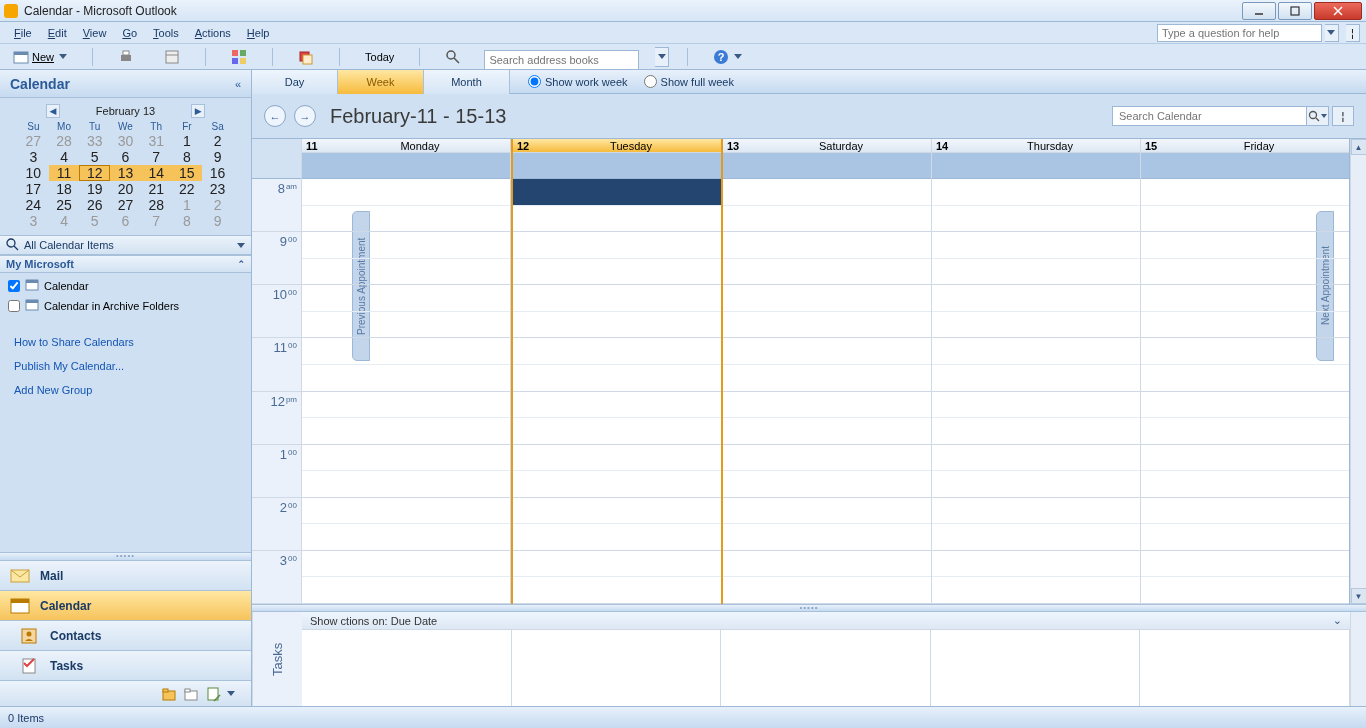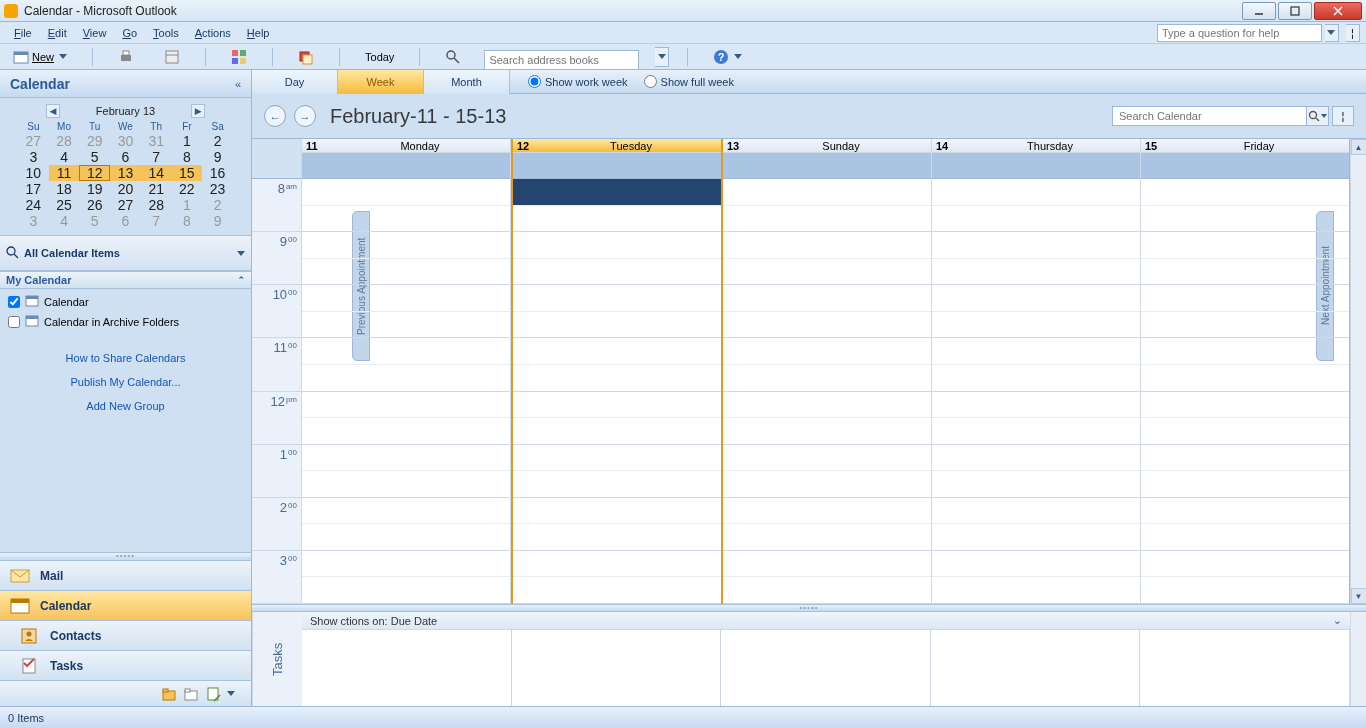--- a/index.html
+++ b/index.html
@@ -42,29 +42,29 @@
 .mini-cal-head { display:flex; align-items:center; justify-content:center; gap:6px; padding:2px 0; }
 .mini-cal-head .nav { width:14px; height:14px; background:#e8f0fa; border:1px solid #a9c0db; display:flex; align-items:center; justify-content:center; cursor:pointer; color:#2b5a99; font-size:9px; }
 .mini-cal-head .label { font-size:11px; color:#222; padding:0 30px; }
 .mini-cal table { width:100%; border-collapse:collapse; text-align:center; }
 .mini-cal th { font-weight:normal; color:#2b5a99; padding:1px 0; font-size:10px; }
 .mini-cal td { padding:0; font-size:14px; color:#222; width:14.2%; height:15px; }
 .mini-cal td.other { color:#999; }
 .mini-cal td.hl { background:#f6c35b; }
 .mini-cal td.today { background:#f6c35b; outline:1px solid #b87a00; outline-offset:-1px; }
 
-.ln-section-bar { height:36px; background:linear-gradient(#ecf3fb,#d2e2f2); border-top:1px solid #a9c0db; border-bottom:1px solid #a9c0db; display:flex; align-items:center; padding:0 6px; font-weight:bold; color:#1a3a66; cursor:pointer; }
+.ln-section-bar { height:20px; background:linear-gradient(#ecf3fb,#d2e2f2); border-top:1px solid #a9c0db; border-bottom:1px solid #a9c0db; display:flex; align-items:center; padding:0 6px; font-weight:normal; color:#1a3a66; cursor:pointer; }
 .ln-section-bar .icon { width:14px; height:14px; margin-right:4px; }
 .ln-section-bar .dd { margin-left:auto; }
 .ln-section-bar.sub { font-weight:bold; color:#2b5a99; height:18px; }
 .ln-items { padding:3px 8px 8px; }
 .ln-items .itm { display:flex; align-items:center; gap:5px; padding:2px 0; cursor:pointer; }
 .ln-items .itm input[type=checkbox] { width:12px; height:12px; }
 .ln-links { padding:6px 14px; }
-.ln-links a { display:block; color:#1455b5; padding:6px 0; cursor:pointer;text-align:center; }
+.ln-links a { display:block; color:#1455b5; padding:6px 0; cursor:pointer; }
 
 .ln-spacer { flex:1; }
 
 .nav-gripper { height:8px; background:linear-gradient(#e8f1fb,#c6daf0); border-top:1px solid #a9c0db; text-align:center; color:#8aa6c4; letter-spacing:1px; font-size:8px; line-height:6px; cursor:ns-resize;}
 .nav-btn { height:30px; display:flex; align-items:center; padding:0 10px; gap:10px; border-top:1px solid #a9c0db; cursor:pointer; }
 .nav-btn .icon { width:20px; height:18px; display:flex; align-items:center; justify-content:center; }
 .nav-btn .label { font-size:12px; color:#1a3a66; font-weight:bold; }
 .nav-btn.mail { background:linear-gradient(#ecf3fb,#d2e2f2); }
 .nav-btn.calendar { background:linear-gradient(#ffe7a2,#f6c35b); }
 .nav-btn.contacts, .nav-btn.tasks { background:linear-gradient(#ecf3fb,#d2e2f2);padding-left:20px; }
@@ -280,21 +280,21 @@
               <th>We</th>
               <th>Th</th>
               <th>Fr</th>
               <th>Sa</th>
             </tr>
           </thead>
           <tbody id="mc-body">
             <tr>
               <td class="other">27</td>
               <td class="other">28</td>
-              <td class="other">29</td>
+              <td class="other">33</td>
               <td class="other">30</td>
               <td class="other">31</td>
               <td>1</td>
               <td>2</td>
             </tr>
             <tr>
               <td>3</td>
               <td>4</td>
               <td>5</td>
               <td>6</td>
@@ -343,21 +343,21 @@
     </div>
     <div class="ln-section-bar">
       <span class="icon"><svg viewBox="0 0 14 14">
             <circle cx="5" cy="5" r="4" fill="none" stroke="#1a3a66" stroke-width="1.3"></circle>
             <line x1="8" y1="8" x2="12" y2="12" stroke="#1a3a66" stroke-width="1.3"></line>
           </svg></span>
       <span>All Calendar Items</span>
       <span class="dd tri-down"></span>
     </div>
     <div class="ln-section-bar sub">
-      <span>My Calendar</span>
+      <span>My Microsoft</span>
       <span class="dd" style="font-size:9px;">⌃</span>
     </div>
     <div class="ln-items">
       <div class="itm">
         <input type="checkbox" checked="" style="">
         <span class="icon"><svg width="14" height="14" viewBox="0 0 14 14">
               <rect x="1" y="2" width="12" height="10" fill="#fff" stroke="#6a8ab0"></rect>
               <rect x="1" y="2" width="12" height="3" fill="#6a8ab0"></rect>
             </svg></span>
         <span>Calendar</span>
@@ -553,21 +553,21 @@
               <div class="slot"></div>
               <div class="slot"></div>
               <div class="slot"></div>
               <div class="slot"></div>
               <div class="slot"></div>
             </div>
           </div>
           <div class="daycol">
             <div class="dhdr">
               <span class="dn">13</span>
-              <span class="dl">Sunday</span>
+              <span class="dl">Saturday</span>
             </div>
             <div class="allday"></div>
             <div class="slots">
               <div class="slot"></div>
               <div class="slot"></div>
               <div class="slot"></div>
               <div class="slot"></div>
               <div class="slot"></div>
               <div class="slot"></div>
               <div class="slot"></div>

